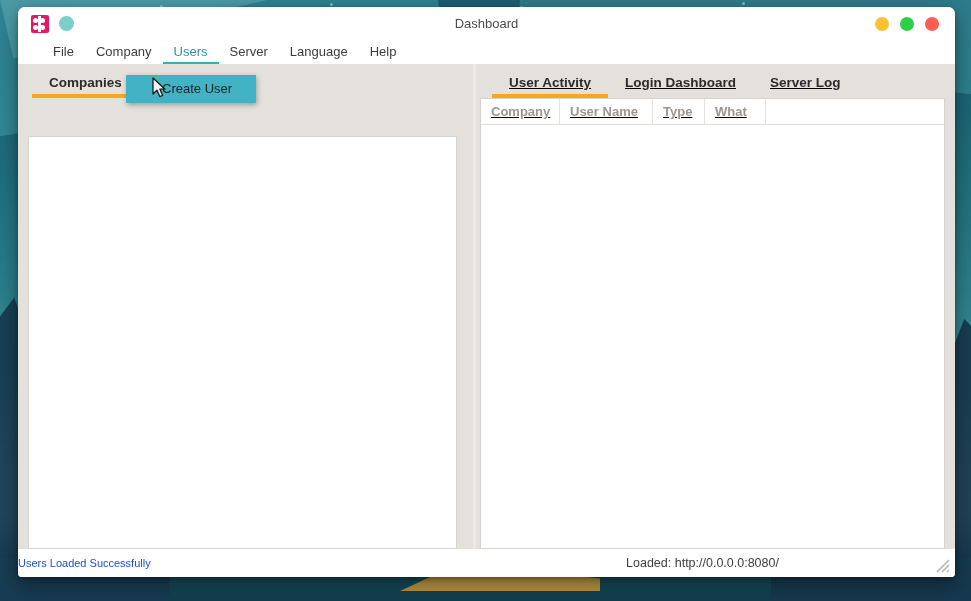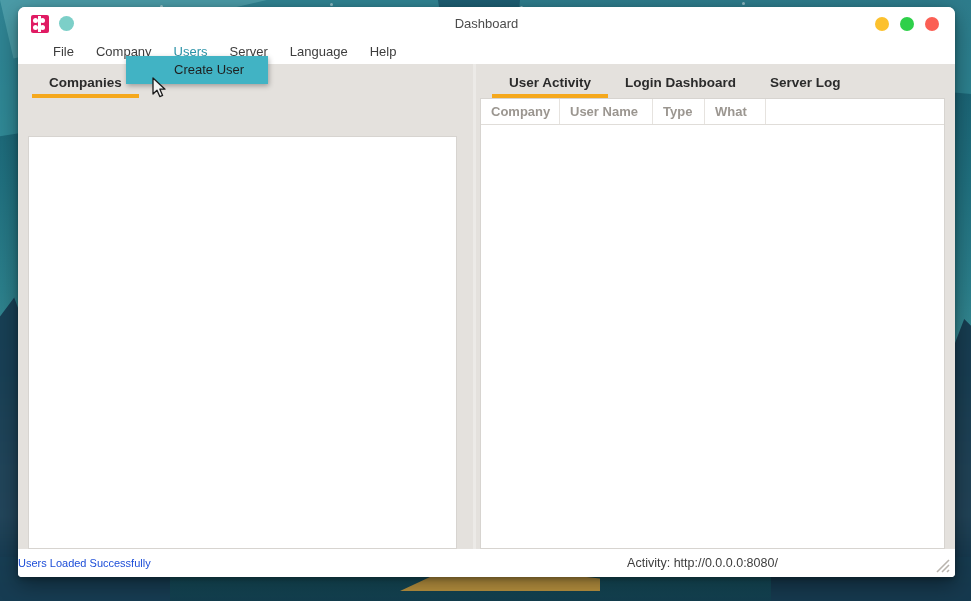--- a/index.html
+++ b/index.html
@@ -183,25 +183,24 @@
   }
   .menu-item.active {
     color: #2c93a8;
     box-shadow: inset 0 -2px 0 #3aacba;
   }
 
   
   .dropdown {
     position: absolute;
     left: 126px;
-    top: 56px;
+    top: 75px;
     z-index: 60;
     background: #41b3c4;
     box-shadow: 1px 2px 5px rgba(0,0,0,.30);
-    padding-left: 12px;
   }
   .dropdown-item {
     font-size: 13px;
     color: #1f1f1f;
     padding: 6px 24px 7px 36px;
     white-space: nowrap;
     background: #41b3c4;
   }
 
   
@@ -240,20 +239,21 @@
     left: 4px; top: 0; bottom: 0;
     width: 3px;
     background: #eceae7;
   }
   .pane-right {
     flex: 1 1 auto;
     display: flex;
     flex-direction: column;
     background: #e4e1dd;
     min-width: 0;
+    text-decoration: underline;
   }
 
   
   .tabstrip {
     height: 34px;
     flex: 0 0 34px;
     background: #e4e1dd;
     display: flex;
     align-items: flex-end;
     padding-left: 14px;
@@ -409,21 +409,21 @@
             <div class="th" style="width:61px">What</div>
             <div class="th" style="width:150px">Date</div>
           </div>
           <div class="table-body"></div>
         </div>
       </div>
     </div>
 
     <div class="statusbar">
       <div class="status-left">Users Loaded Successfully</div>
-      <div class="status-right">Activity: http://0.0.0.0:8080/</div>
+      <div class="status-right">Loaded: http://0.0.0.0:8080/</div>
       <svg class="grip" viewBox="0 0 17 17">
         <g stroke="#b9b4ae" stroke-width="1.6">
           <line x1="15" y1="3" x2="3" y2="15"></line>
           <line x1="15" y1="8" x2="8" y2="15"></line>
           <line x1="15" y1="13" x2="13" y2="15"></line>
         </g>
       </svg>
     </div>
   </div>
 

